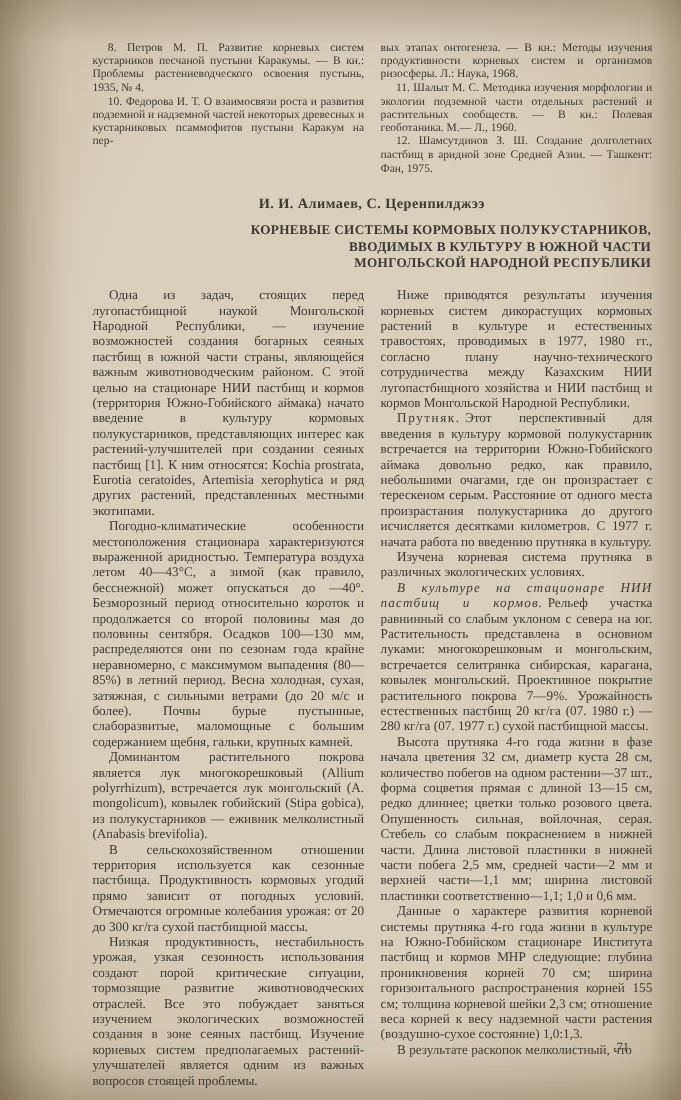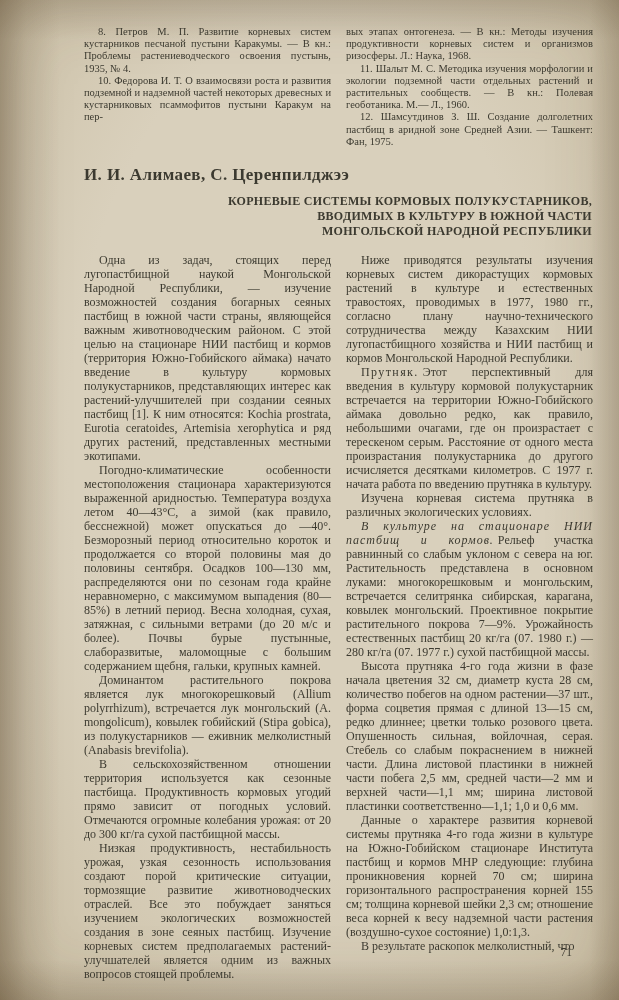--- a/index.html
+++ b/index.html
@@ -13,30 +13,30 @@
     background:
       linear-gradient(90deg, rgba(70,50,25,.28) 0px, rgba(70,50,25,.10) 26px, rgba(0,0,0,0) 60px),
       linear-gradient(270deg, rgba(70,50,25,.16) 0px, rgba(0,0,0,0) 30px),
       linear-gradient(0deg, rgba(70,50,25,.14) 0px, rgba(0,0,0,0) 40px),
       linear-gradient(180deg, rgba(70,50,25,.14) 0px, rgba(0,0,0,0) 40px),
       radial-gradient(ellipse at 50% 45%, #d9d0bc 55%, #cdc2a9 90%, #bfb297 100%);
     box-shadow:inset 0 0 70px rgba(80,60,30,.25);
     color:#3c3a30;
   }
   .content{
-    position:absolute;left:84px;top:26px;width:508px;
+    position:absolute;left:84px;top:38px;width:508px;
     text-align:justify;
   }
   .cols{display:flex;gap:15px;}
   .col{width:247px;flex:0 0 247px;}
   .refs{font-size:10.5px;line-height:12.2px;}
   .refs p{margin:0;text-indent:14px;}
   .refs p.cont{text-indent:0;}
   .byline{
-    margin-top:17px;font-weight:bold;font-size:17px;
+    margin-top:17px;text-align:center;font-weight:bold;font-size:13px;
     letter-spacing:.4px;
   }
   .title{
     margin-top:9px;text-align:right;font-weight:bold;font-size:12px;
     line-height:15px;letter-spacing:.3px;
   }
   .body-text{font-size:12px;line-height:14px;margin-top:14px;}
   .body-text p{margin:0;text-indent:15px;}
   .lead{letter-spacing:1.4px;margin-right:4px;}
   .lead-italic{font-style:italic;letter-spacing:1px;margin-right:4px;}

